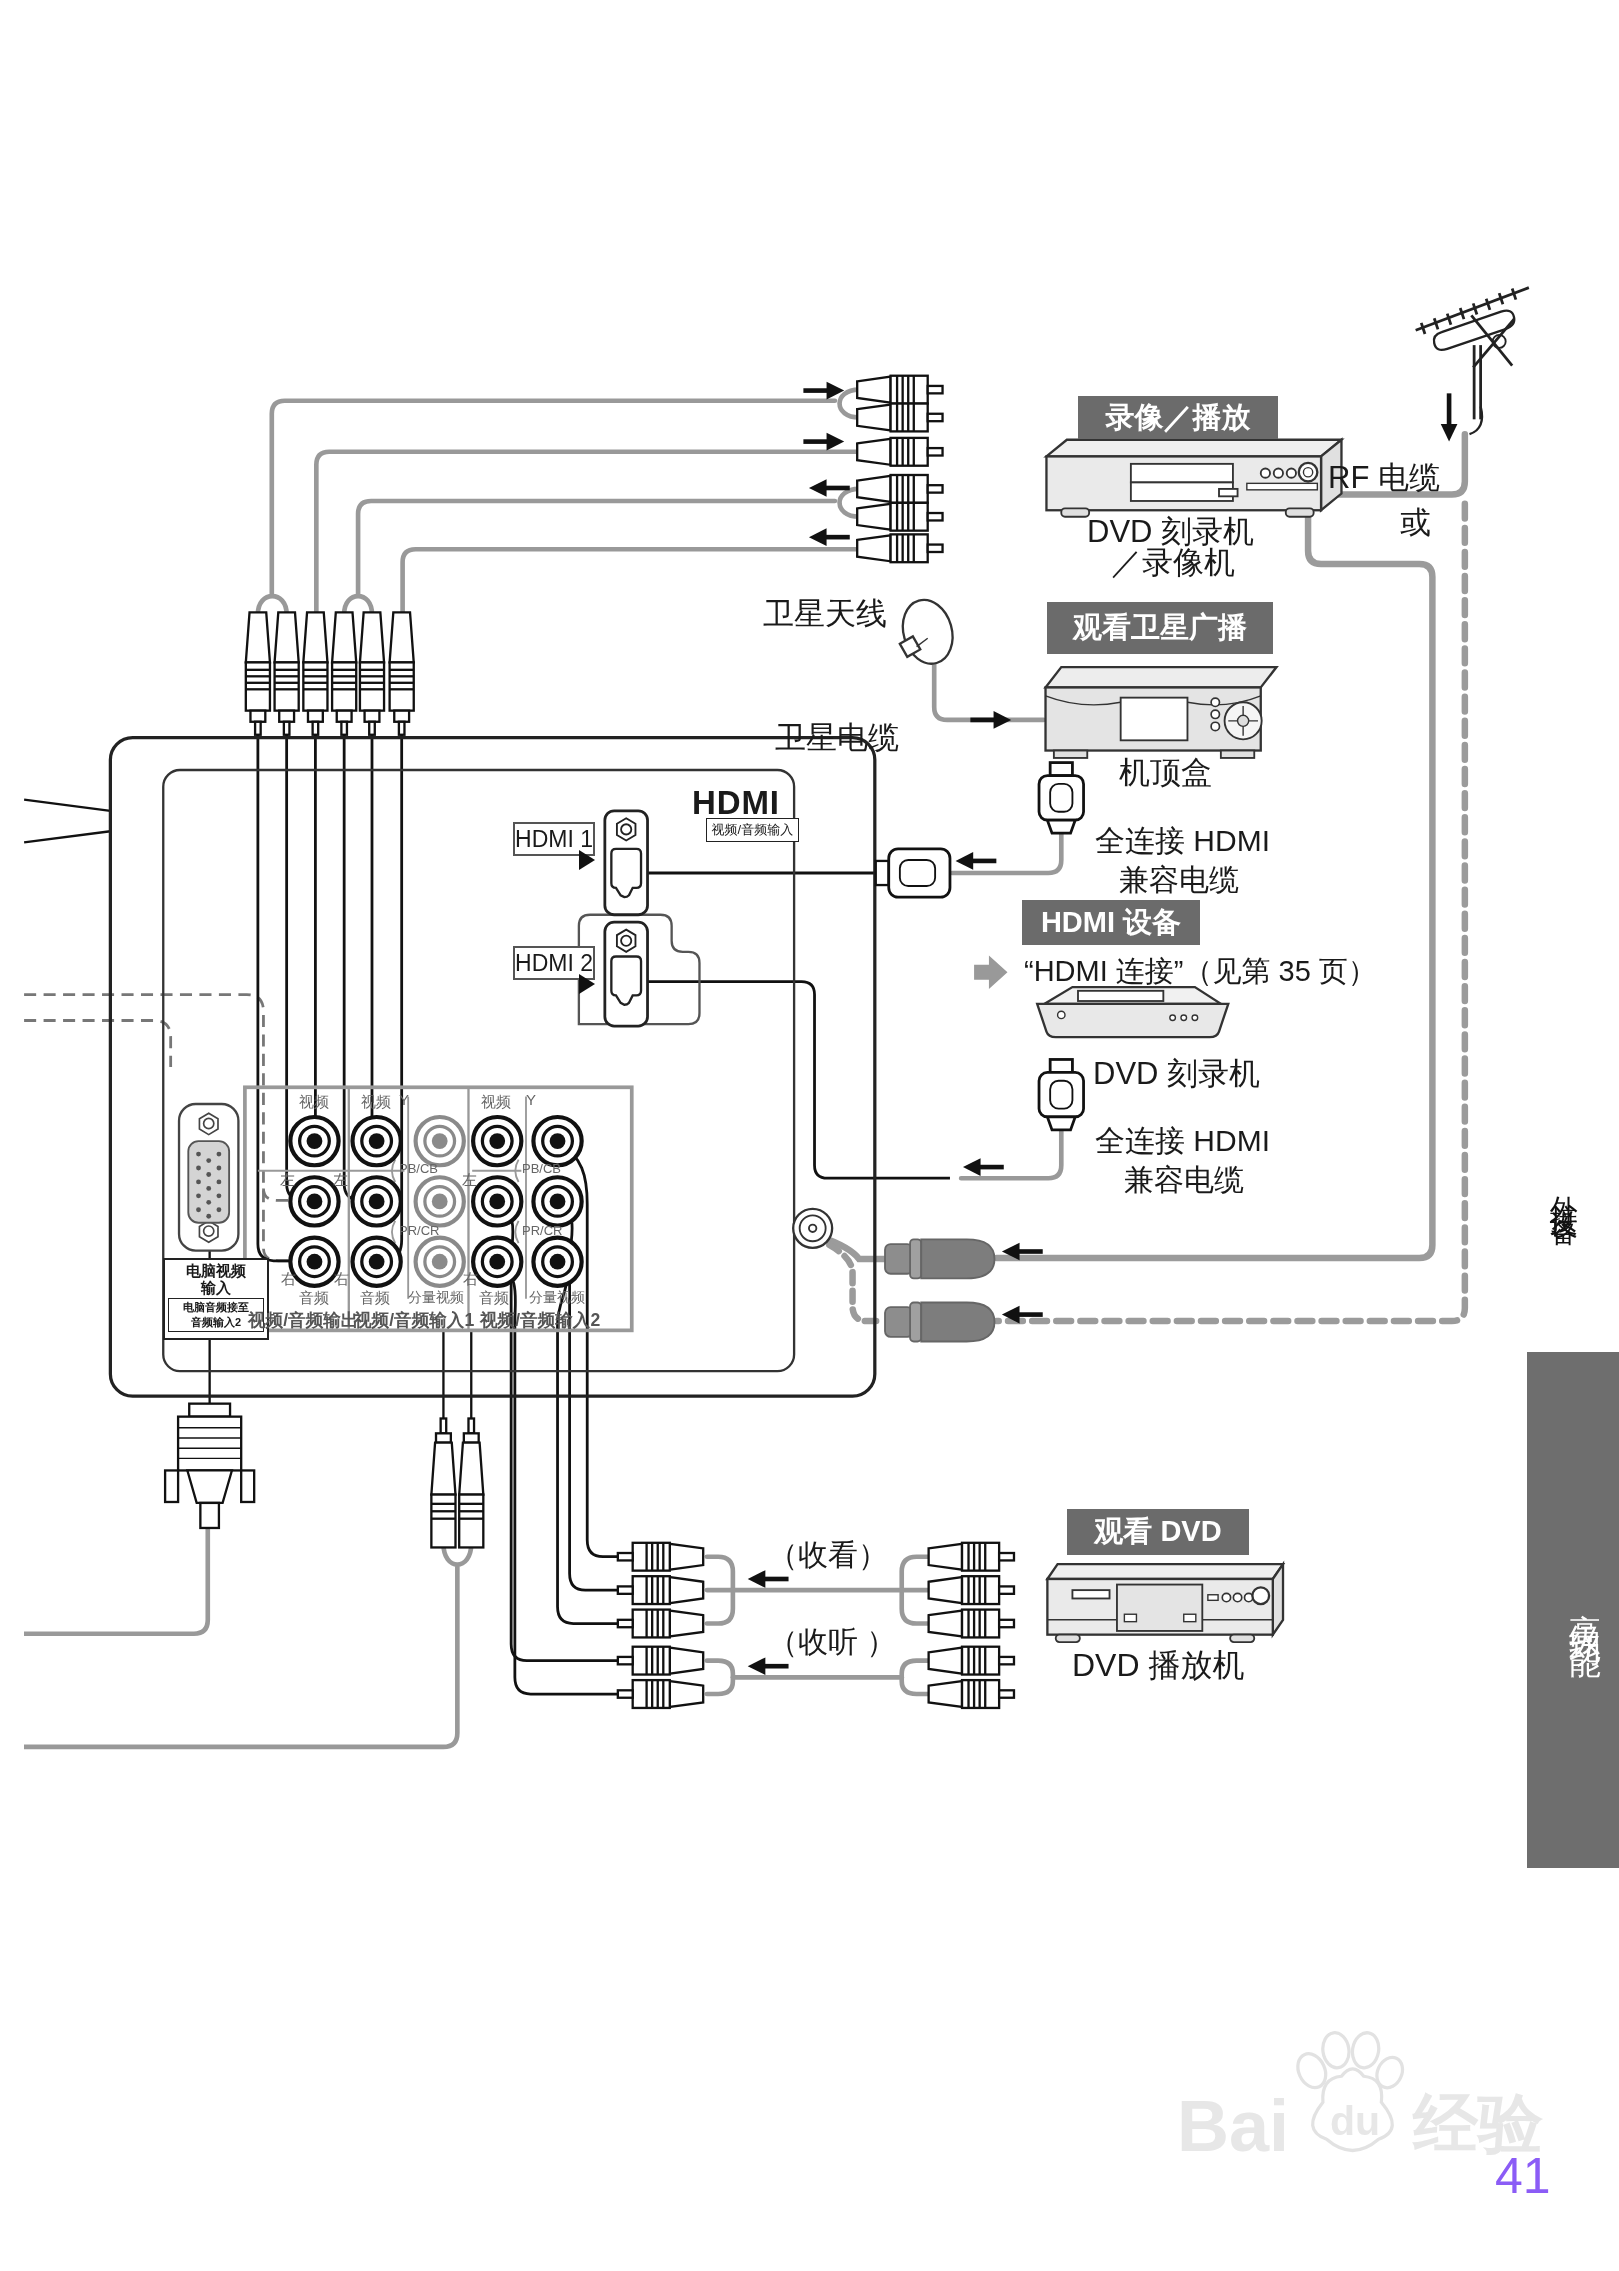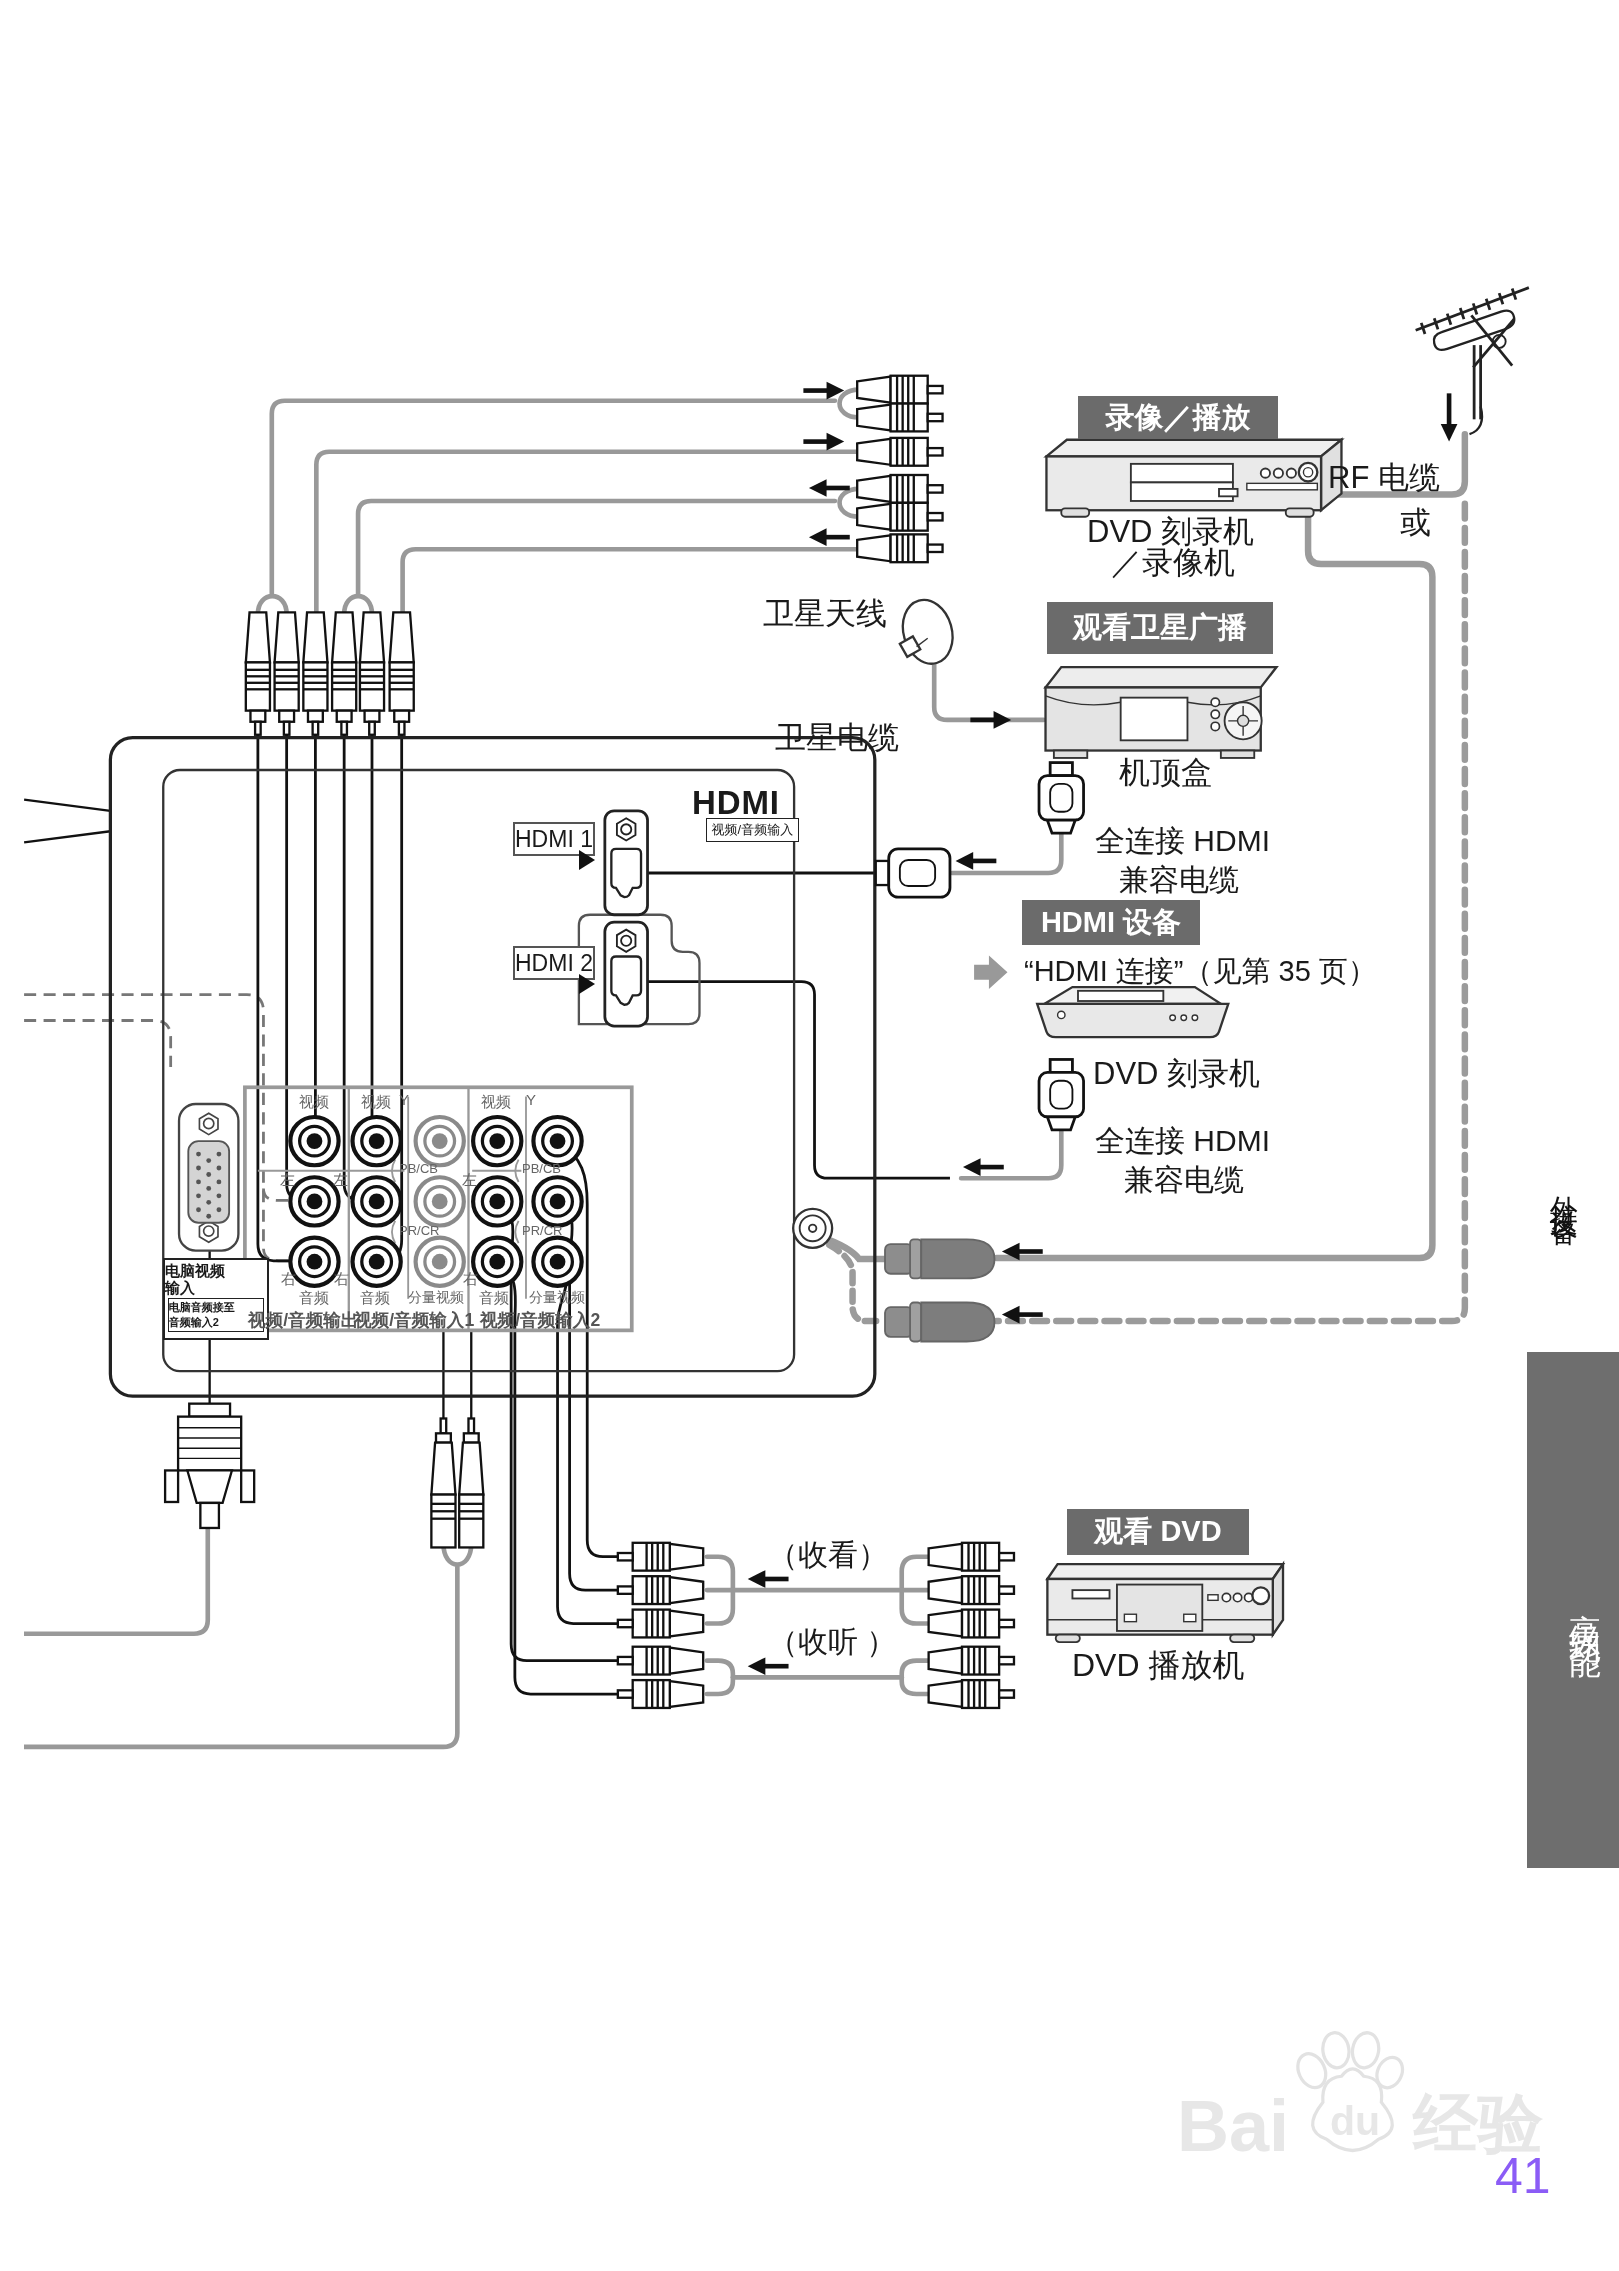--- a/index.html
+++ b/index.html
@@ -6,21 +6,21 @@
   .page{position:relative;width:1620px;height:2272px;background:#fff;overflow:hidden;
         font-family:"Liberation Sans","DejaVu Sans",sans-serif;color:#1a1a1a;margin-left:24px;}
   .art{position:absolute;left:0;top:0;}
   .t{position:absolute;white-space:nowrap;line-height:1.15;}
   .big{font-size:31px;}
   .secbox{position:absolute;background:#6b6b6b;color:#fff;font-size:29px;font-weight:bold;
           display:flex;align-items:center;justify-content:center;white-space:nowrap;}
   .plabel{position:absolute;font-size:15px;color:#666;white-space:nowrap;}
   .psmall{position:absolute;font-size:13px;color:#666;white-space:nowrap;}
   .ptitle{position:absolute;font-size:17.6px;font-weight:bold;color:#555;white-space:nowrap;}
-  .lblbox{position:absolute;border:2.3px solid #222;background:#fff;text-align:left;}
+  .lblbox{position:absolute;border:2.3px solid #222;background:#fff;text-align:center;}
   .tri{position:absolute;width:0;height:0;border-top:10.2px solid transparent;
        border-bottom:10.2px solid transparent;border-left:16.7px solid #111;}
   .vert{writing-mode:vertical-rl;text-orientation:upright;}
   .wm{color:#e7e7e7;font-weight:bold;}
 </style>
 </head>
 <body>
 
 <div class="page">
 

